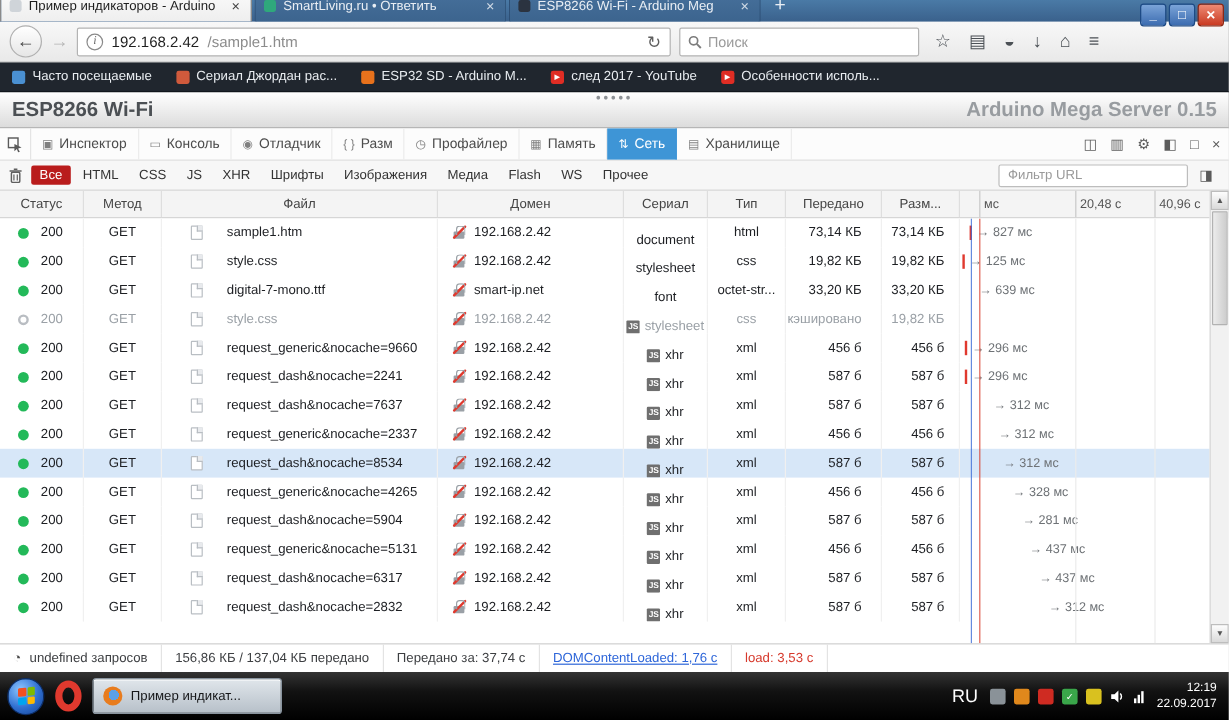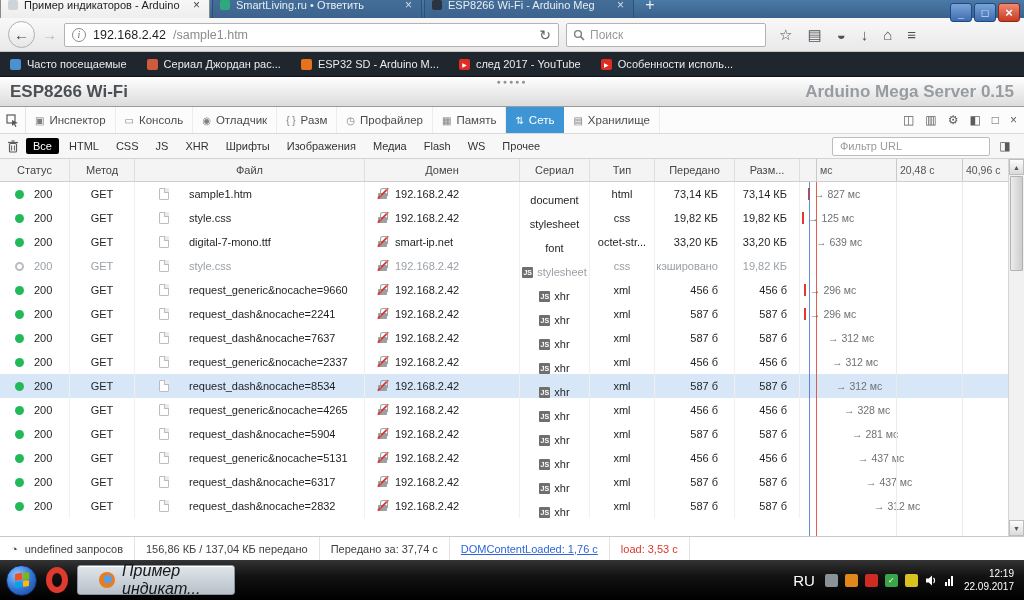--- a/index.html
+++ b/index.html
@@ -62,21 +62,21 @@
   .tools { display:flex; height:100%; }
   .tool { display:flex; align-items:center; gap:5px; padding:0 9px; font-size:11.5px; color:#4c4c4c; border-right:1px solid #ececec; }
   .tool .t-icon { font-size:10px; color:#808080; }
   .tool.active { background:#3e95d6; color:#fff; border-right-color:#3e95d6; }
   .tool.active .t-icon { color:#fff; }
   .dt-toolbar-right { margin-left:auto; display:flex; align-items:center; gap:11px; color:#5c5c5c; font-size:12px; padding-right:7px; }
 
   .dt-filterbar { height:25px; background:#f7f7f7; border-bottom:1px solid #d2d2d2; display:flex; align-items:center; gap:3px; padding:0 7px; flex:0 0 auto; }
   .trash { flex:0 0 auto; margin-right:4px; display:block; }
   .filter { padding:2px 7px; font-size:11px; color:#333; border-radius:2px; }
-  .filter.active { background:#000000; color:#fff; }
+  .filter.active { background:#b91c1c; color:#fff; }
   .urlfilter { margin-left:auto; width:158px; height:19px; border:1px solid #bdbdbd; border-radius:2px; background:#fff;
                font-size:11px; padding:0 7px; color:#444; font-family:inherit; outline:none; }
   .urlfilter::placeholder { color:#9a9a9a; }
   .pane-toggle { width:24px; text-align:center; color:#5a5a5a; font-size:12px; }
 
   .grid { display:grid; grid-template-columns:70px 65px 230px 155px 70px 65px 80px 65px 208px; }
   .dt-table { position:relative; flex:1; display:flex; flex-direction:column; min-height:0; }
   .dt-thead { height:23px; background:#f4f4f4; border-bottom:1px solid #cfcfcf; width:1008px; flex:0 0 auto; }
   .th { display:flex; align-items:center; justify-content:center; font-size:11px; color:#454545; border-right:1px solid #dedede; }
   .th-timeline { justify-content:flex-start; position:relative; border-right:none; }
@@ -133,21 +133,21 @@
 
   
   .taskbar { height:40px; background:linear-gradient(#343434,#121212 40%,#000); display:flex; align-items:center; padding:0 6px; gap:9px; flex:0 0 auto; }
   .start-orb { width:31px; height:31px; border-radius:50%; border:1px solid #0c2d66;
                background:radial-gradient(circle at 35% 30%, #8cc6ff, #2f6fd0 55%, #15408f); display:flex; align-items:center; justify-content:center; }
   .win-flag { width:14px; height:14px; display:grid; grid-template-columns:1fr 1fr; grid-template-rows:1fr 1fr; gap:1px; transform:skewY(-6deg); }
   .win-flag i { display:block; border-radius:1px; }
   .f1 { background:#f25022; } .f2 { background:#7fba00; } .f3 { background:#00a4ef; } .f4 { background:#ffb900; }
   .opera-icon { width:22px; height:26px; border-radius:50%; border:6px solid #e0392e; }
   .taskbtn { width:158px; height:30px; border-radius:3px; background:linear-gradient(#e0e6eb,#b7c0c9); border:1px solid #89949f;
-             display:flex; align-items:center; gap:7px; padding:0 21px; font-size:16px; color:#17181a; box-shadow:inset 0 1px 0 #fff;font-style:italic; }
+             display:flex; align-items:center; gap:7px; padding:0 8px; font-size:11px; color:#17181a; box-shadow:inset 0 1px 0 #fff; }
   .ff-icon { width:16px; height:16px; border-radius:50%; flex:0 0 auto;
              background:radial-gradient(circle at 55% 45%, #5aa0e8 0 34%, #e87c1e 35% 80%, #c95a10 81%); }
   .tray { margin-left:auto; display:flex; align-items:center; gap:7px; color:#fff; }
   .lang { font-size:15px; padding:0 3px; }
   .tray-icon { width:13px; height:13px; border-radius:2px; font-size:8px; display:flex; align-items:center; justify-content:center; color:#fff; flex:0 0 auto; }
   .ti-gray { background:#8a9298; } .ti-orange { background:#e0881c; } .ti-red { background:#cf2b22; }
   .ti-green { background:#3aa64a; } .ti-yellow { background:#d9c11f; }
   .net-bars { display:flex; align-items:flex-end; gap:1px; height:11px; }
   .net-bars i { display:block; width:2px; background:#fff; }
   .nb1 { height:4px; } .nb2 { height:7px; } .nb3 { height:10px; }

